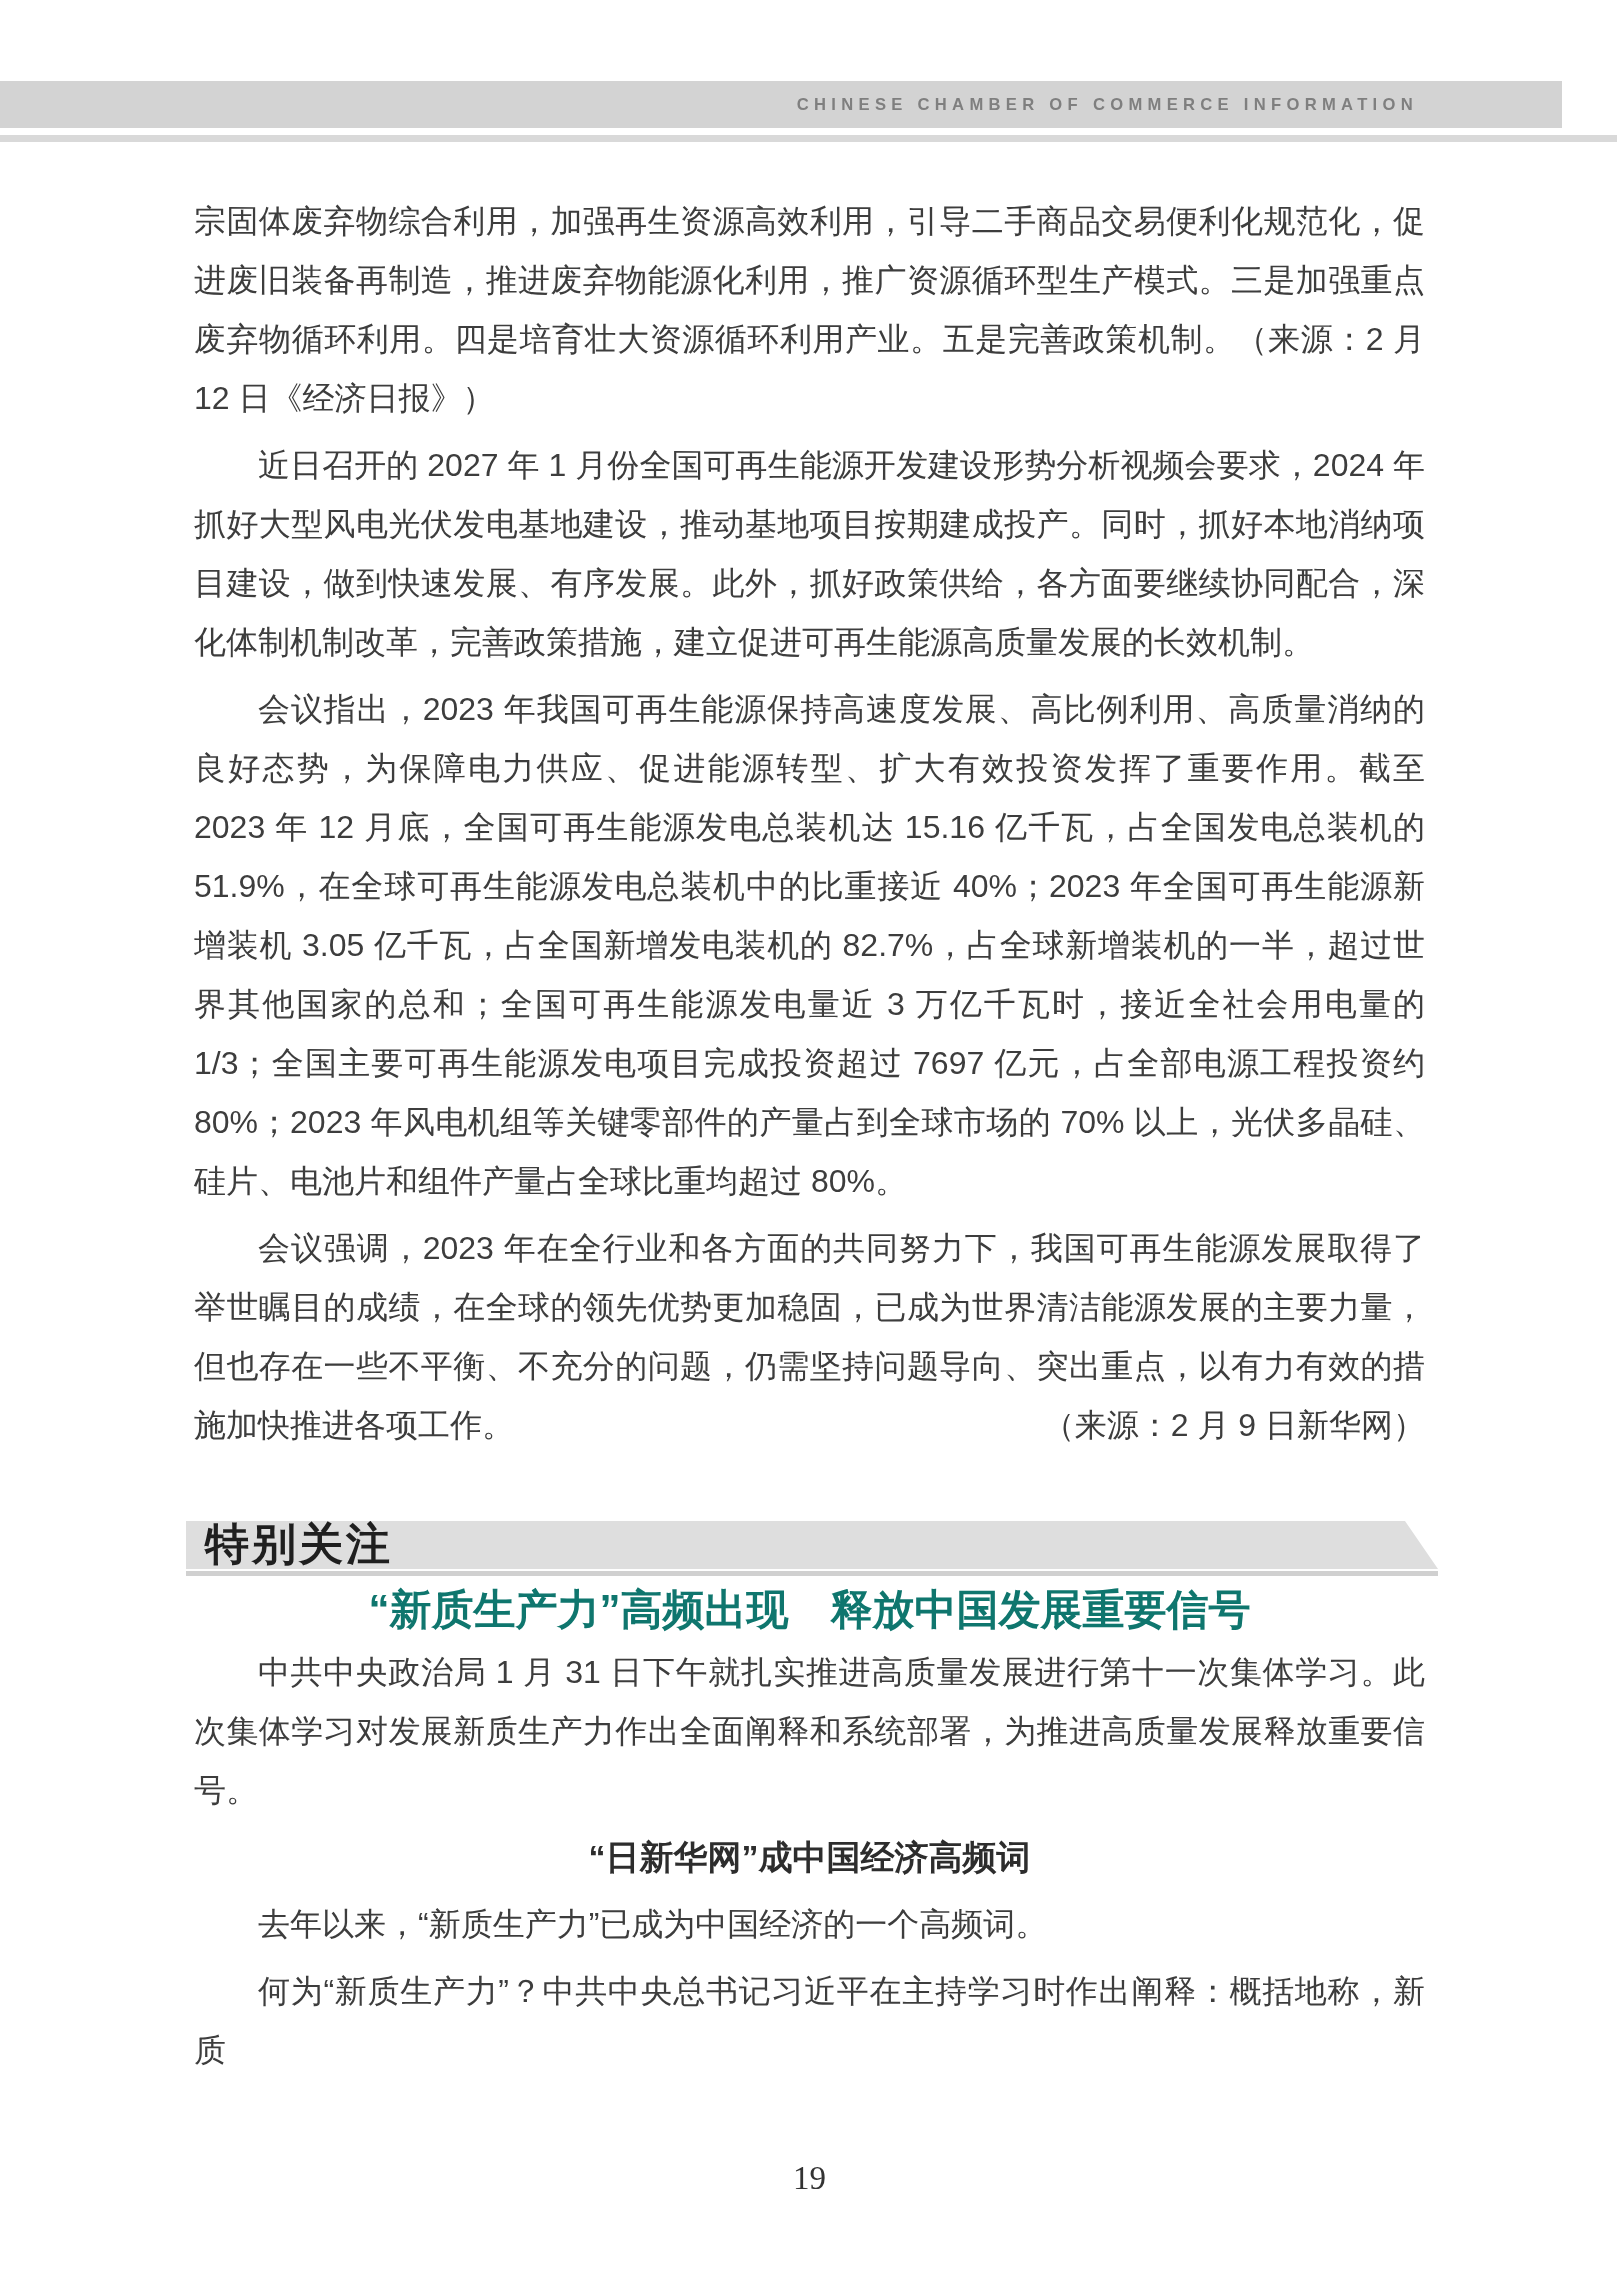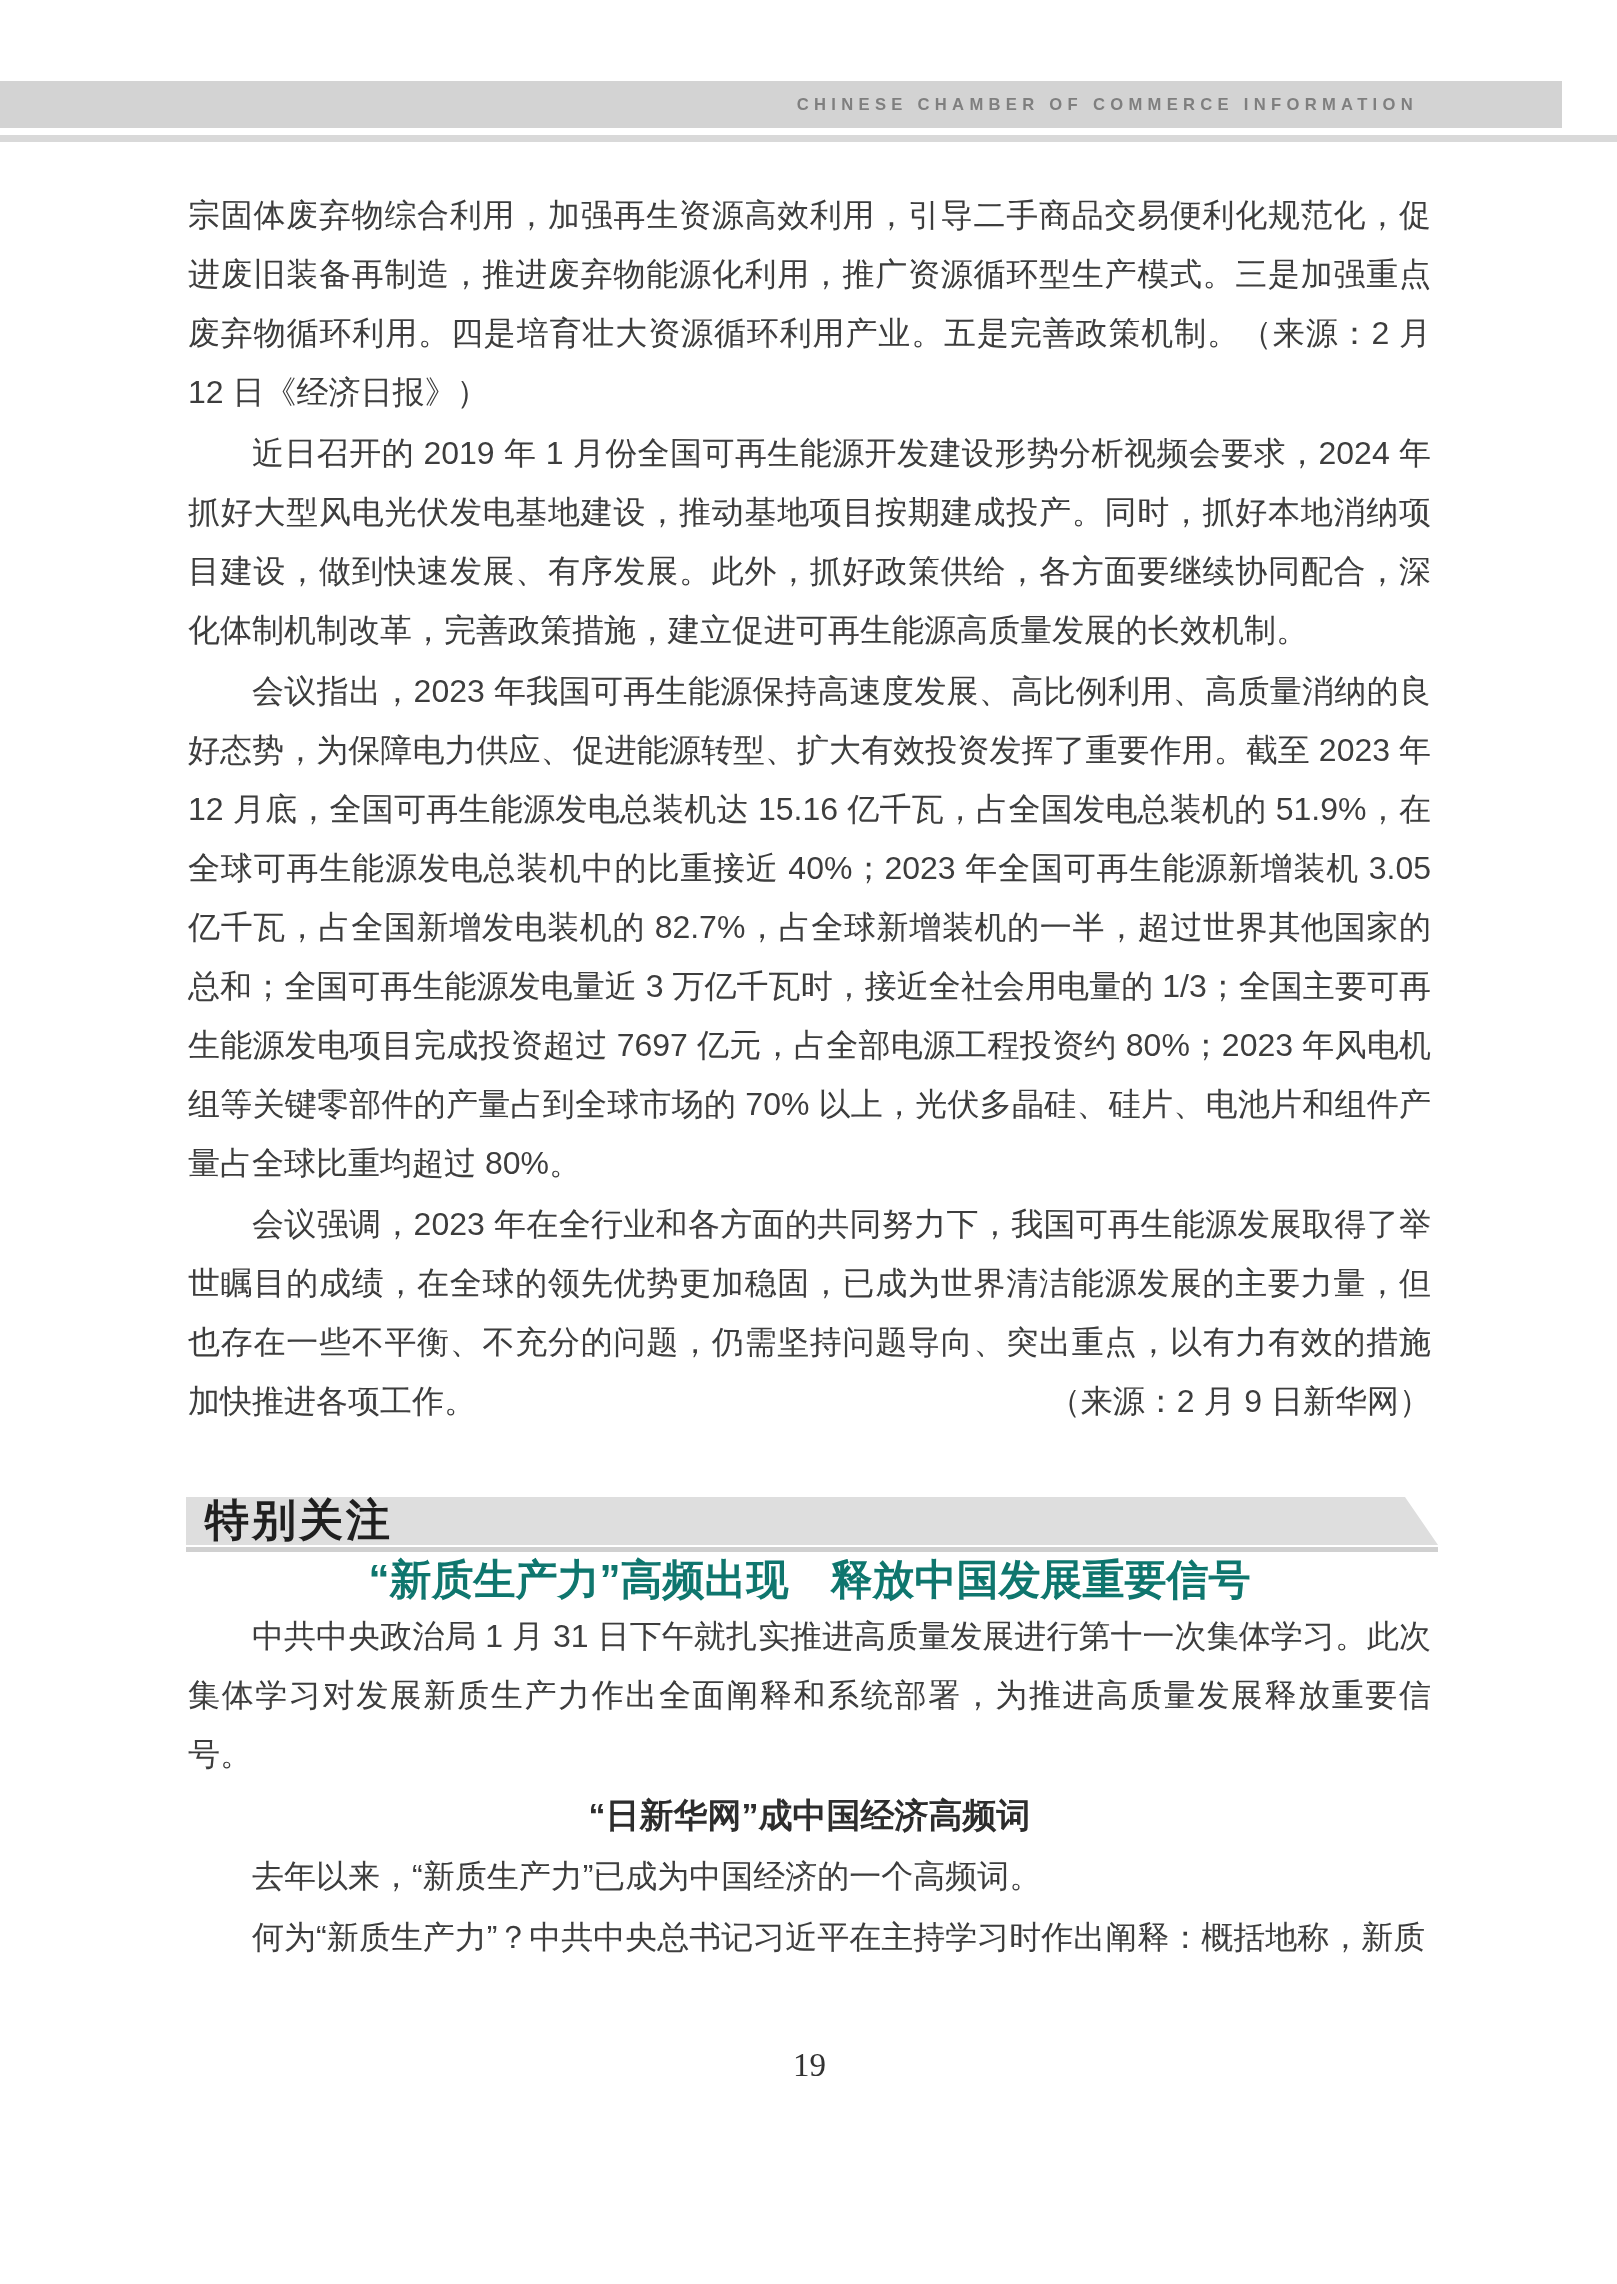--- a/index.html
+++ b/index.html
@@ -24,21 +24,21 @@
   .bar-thin {
     position:absolute; left:0; top:135px;
     width:1617px; height:6.8px; background:#d9d9d9;
   }
   
   .content {
     position:absolute; left:186px; top:184px; width:1247px;
     font-size:32px; line-height:59px; color:#3d3d3d;
     text-align:justify;
   }
-  .content p { margin:2px; }
+  .content p { margin:8px; }
   .p-indent { text-indent:2em; }
   .h-blue {
     margin:89px 0 43px 0;
     text-align:center; font-size:45px; line-height:59px;
     font-weight:700; color:#2e5fa3; text-indent:0;
   }
   .src-float { float:right; }
   
   .band {
     margin-top:66px;
@@ -81,21 +81,21 @@
 
   <div class="bar-main">
     <span class="banner-text">CHINESE CHAMBER OF COMMERCE INFORMATION</span>
   </div>
   <div class="bar-thin"></div>
 
   <div class="content">
 
     <p>宗固体废弃物综合利用，加强再生资源高效利用，引导二手商品交易便利化规范化，促进废旧装备再制造，推进废弃物能源化利用，推广资源循环型生产模式。三是加强重点废弃物循环利用。四是培育壮大资源循环利用产业。五是完善政策机制。（来源：2 月 12 日《经济日报》）</p>
 
-    <p class="p-indent">近日召开的 2019 年 1 月份全国可再生能源开发建设形势分析视频会要求，2024 年抓好大型风电光伏发电基地建设，推动基地项目按期建成投产。同时，抓好本地消纳项目建设，做到快速发展、有序发展。此外，抓好政策供给，各方面要继续协同配合，深化体制机制改革，完善政策措施，建立促进可再生能源高质量发展的长效机制。</p>
+    <p class="p-indent">近日召开的 2027 年 1 月份全国可再生能源开发建设形势分析视频会要求，2024 年抓好大型风电光伏发电基地建设，推动基地项目按期建成投产。同时，抓好本地消纳项目建设，做到快速发展、有序发展。此外，抓好政策供给，各方面要继续协同配合，深化体制机制改革，完善政策措施，建立促进可再生能源高质量发展的长效机制。</p>
     <p class="p-indent">会议指出，2023 年我国可再生能源保持高速度发展、高比例利用、高质量消纳的良好态势，为保障电力供应、促进能源转型、扩大有效投资发挥了重要作用。截至 2023 年 12 月底，全国可再生能源发电总装机达 15.16 亿千瓦，占全国发电总装机的 51.9%，在全球可再生能源发电总装机中的比重接近 40%；2023 年全国可再生能源新增装机 3.05 亿千瓦，占全国新增发电装机的 82.7%，占全球新增装机的一半，超过世界其他国家的总和；全国可再生能源发电量近 3 万亿千瓦时，接近全社会用电量的 1/3；全国主要可再生能源发电项目完成投资超过 7697 亿元，占全部电源工程投资约 80%；2023 年风电机组等关键零部件的产量占到全球市场的 70% 以上，光伏多晶硅、硅片、电池片和组件产量占全球比重均超过 80%。</p>
     <p class="p-indent"><span>会议强调，2023 年在全行业和各方面的共同努力下，我国可再生能源发展取得了举世瞩目的成绩，在全球的领先优势更加稳固，已成为世界清洁能源发展的主要力量，但也存在一些不平衡、不充分的问题，仍需坚持问题导向、突出重点，以有力有效的措施加快推进各项工作。</span><span class="src-float">（来源：2 月 9 日新华网）</span></p>
 
     <div class="band">
       <span class="band-label">特别关注</span>
     </div>
     <div class="band-underline"></div>
 
     <p class="h-red">“新质生产力”高频出现　释放中国发展重要信号</p>
     <p class="p-indent">中共中央政治局 1 月 31 日下午就扎实推进高质量发展进行第十一次集体学习。此次集体学习对发展新质生产力作出全面阐释和系统部署，为推进高质量发展释放重要信号。</p>

